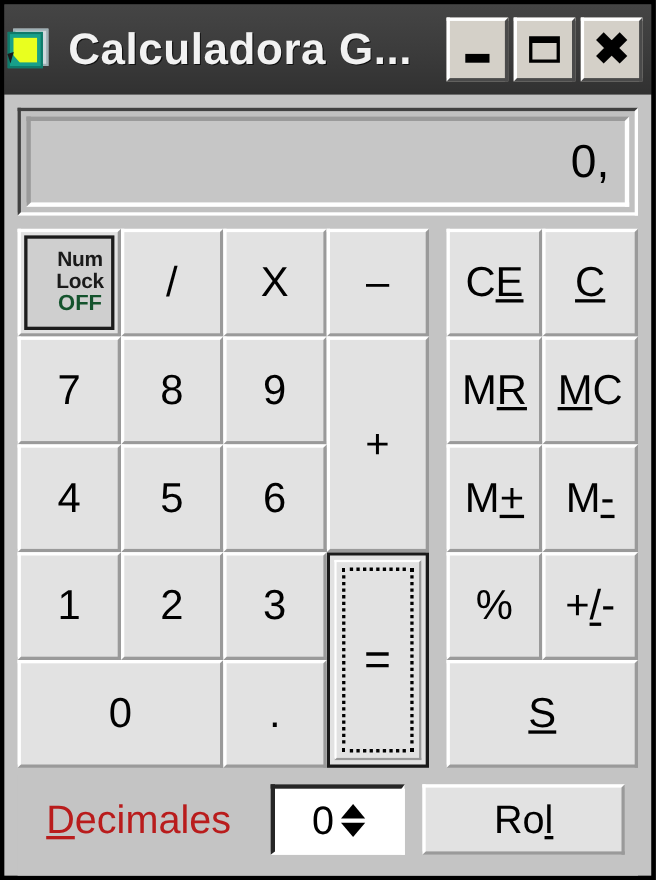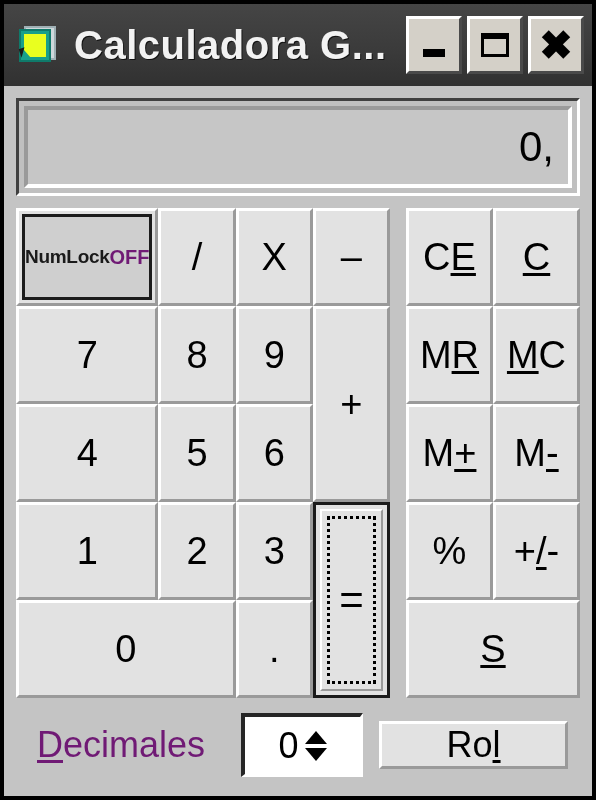--- a/index.html
+++ b/index.html
@@ -27,21 +27,21 @@
     flex-direction: column;
   }
 
   
   #titlebar {
     height: 82px;
     flex: 0 0 82px;
     background: linear-gradient(to bottom, #454545 0%, #3b3b3b 55%, #313131 100%);
     display: flex;
     align-items: center;
-    padding: 0 8px 0 14px;
+    padding: 0 8px 0 2px;
     box-sizing: border-box;
     position: relative;
   }
   #app-icon {
     width: 42px; height: 42px;
     flex: 0 0 42px;
     position: relative;
     margin-right: 14px;
   }
   #app-icon .sheet-back {
@@ -224,35 +224,36 @@
     background: #e2e2e2;
     padding: 3px;
     box-sizing: border-box;
   }
   #btn-numlock .inner {
     width: 100%; height: 100%;
     box-sizing: border-box;
     border: 3px solid #1c1c1c;
     background: #cfcfcf;
     display: flex;
-    flex-direction: row;
+    flex-direction: column;
     align-items: center;
     justify-content: center;
     line-height: 1.02;
+    padding-left: 20px;
   }
   #btn-numlock .nl-line {
     font-size: 19px;
     font-weight: bold;
     color: #1a1a1a;
     letter-spacing: -0.3px;
   }
   #btn-numlock .nl-off {
     font-size: 20px;
     font-weight: bold;
-    color: #701a75;
+    color: #14532d;
     letter-spacing: 0px;
   }
 
   
   #btn-equals {
     border: 3px solid #1a1a1a;
     background: #e2e2e2;
     padding: 4px;
     box-sizing: border-box;
   }
@@ -295,23 +296,23 @@
     flex: 0 0 92px;
     background: #c4c4c4;
     display: flex;
     align-items: center;
     padding: 0 12px 10px 12px;
     box-sizing: border-box;
     gap: 0;
   }
   #decimales-label {
     font-size: 36px;
-    color: #701a75;
+    color: #b91c1c;
     flex: 0 0 auto;
-    margin-left: 9px;
+    margin-left: 14px;
     margin-right: 36px;
     white-space: nowrap;
   }
   #spinner {
     flex: 0 0 122px;
     height: 64px;
     background: #ffffff;
     border-top: 4px solid #262626;
     border-left: 4px solid #262626;
     border-right: 3px solid #ffffff;
@@ -341,21 +342,21 @@
   }
   #spinner .sp-down {
     width: 0; height: 0;
     border-left: 11px solid transparent;
     border-right: 11px solid transparent;
     border-top: 13px solid #000;
   }
   #btn-rollo {
     flex: 1 1 auto;
     margin-left: 16px;
-    height: 48px;
+    height: 64px;
     font-size: 36px;
   }
 </style>
 </head>
 <body>
 
 <div id="window">
 
   <div id="titlebar">
     <div id="app-icon">

